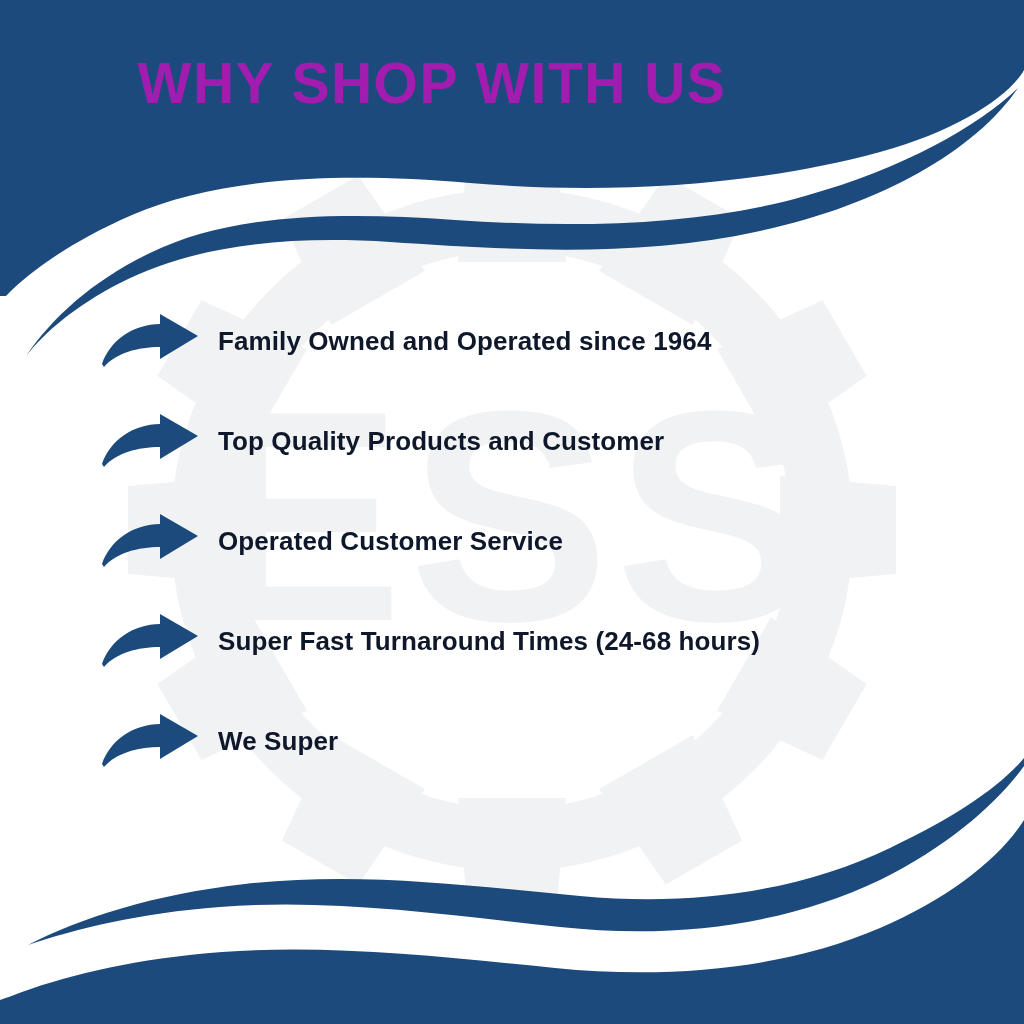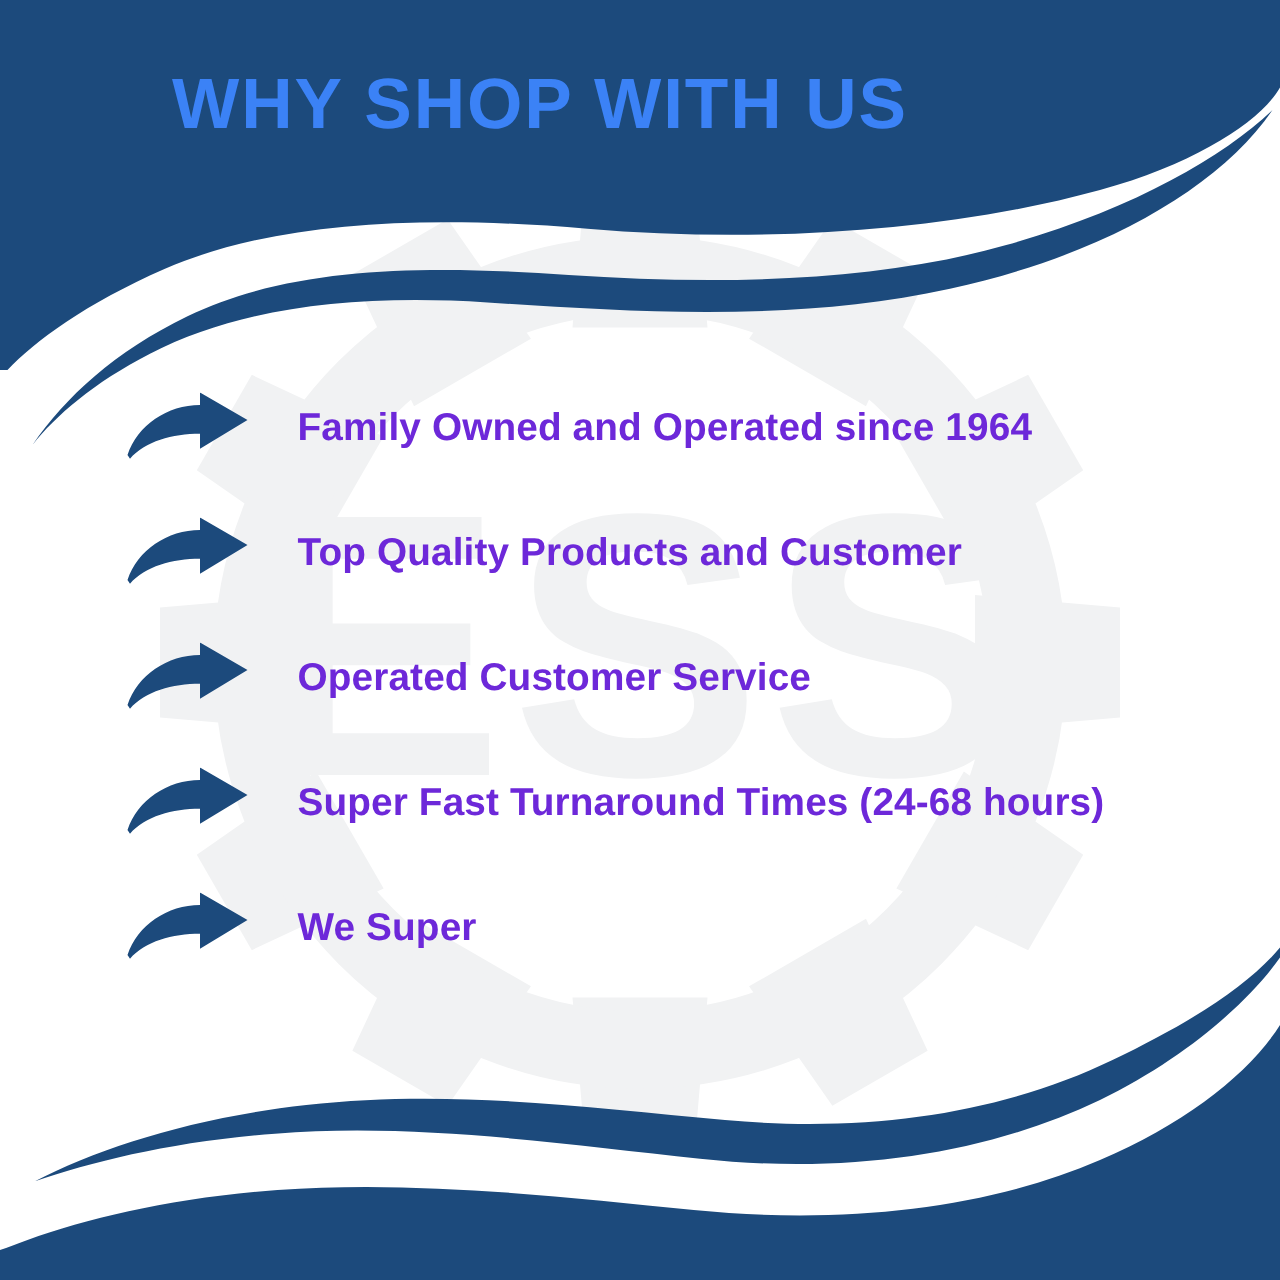--- a/index.html
+++ b/index.html
@@ -31,21 +31,21 @@
   #bottom-wave-layer { z-index: 3; }
 
   
   #header-title {
     position: absolute;
     z-index: 5;
     left: 0;
     top: 16px;
     width: 864px;
     text-align: center;
-    color: #3b82f6;
+    color: #a21caf;
     font-family: "Liberation Sans", sans-serif;
     font-weight: bold;
     font-size: 57px;
     letter-spacing: 1.5px;
     line-height: 1.05;
     white-space: nowrap;
   }
 
   
   #benefits-list {
@@ -61,25 +61,25 @@
     height: 100px;
   }
   .arrow-icon {
     flex: 0 0 auto;
     width: 100px;
     height: 56px;
     display: block;
   }
   .benefit-label {
     flex: 1 1 auto;
-    margin-left: 38px;
-    color: #6d28d9;
+    margin-left: 18px;
+    color: #0f172a;
     font-family: "Liberation Sans", sans-serif;
     font-weight: bold;
-    font-size: 31px;
+    font-size: 26px;
     letter-spacing: 0.1px;
     line-height: 1.15;
     white-space: nowrap;
   }
 </style>
 </head>
 <body>
 
 <div id="poster">
 

